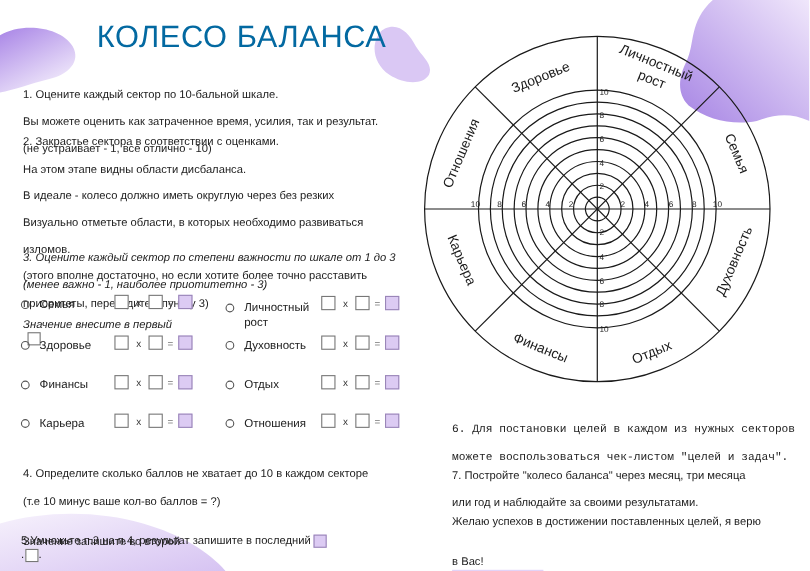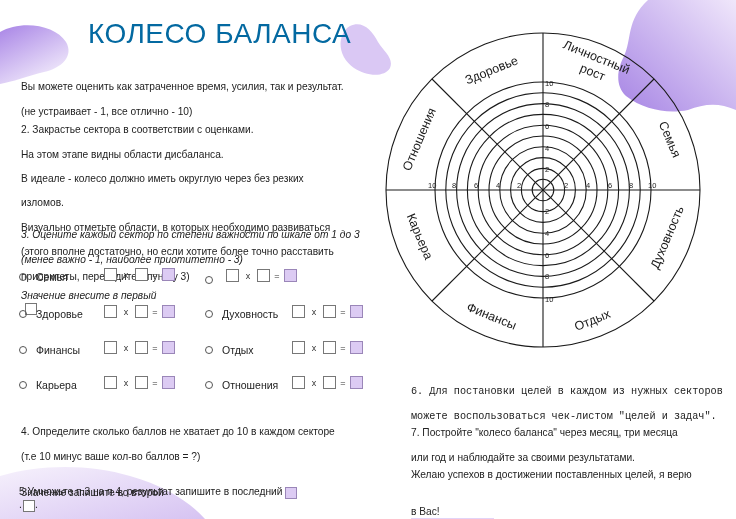--- a/index.html
+++ b/index.html
@@ -53,30 +53,31 @@
       <stop offset="0" stop-color="#f6f1fc"></stop>
       <stop offset="1" stop-color="#d6c3f2"></stop>
     </linearGradient>
   </defs>
   <path d="M0,18 C40,6 90,6 130,18 C165,28 190,44 205,61 L0,61 Z" fill="url(#g3)"></path>
 </svg>
 
 <div class="title">КОЛЕСО БАЛАНСА</div>
 
 <div class="para" style="left:21px;top:69px;">
+  <div>1. Оцените каждый сектор по 10-бальной шкале.</div>
   <div>Вы можете оценить как затраченное время, усилия, так и результат.</div>
   <div>(не устраивает - 1, все отлично - 10)</div>
 </div>
 
 <div class="para" style="left:21px;top:112px;">
   <div>2. Закрастье сектора в соответствии с оценками.</div>
   <div>На этом этапе видны области дисбаланса.</div>
   <div>В идеале - колесо должно иметь округлую через без резких</div>
+  <div>Визуально отметьте области, в которых необходимо развиваться</div>
   <div>изломов.</div>
-  <div>Визуально отметьте области, в которых необходимо развиваться</div>
   <div>(этого вполне достаточно, но если хотите более точно расставить</div>
   <div>приоритеты, переходите к пункту 3)</div>
 </div>
 
 <div class="para" style="left:21px;top:217px;font-style:italic;">
   <div>3. Оцените каждый сектор по степени важности по шкале от 1 до 3</div>
   <div>(менее важно - 1, наиболее приотитетно - 3)</div>
   <div>
     <span>Значение внесите в первый</span>
     <span class="box" style="margin-left:4px;width:12px;height:12px;"></span>
@@ -125,20 +126,21 @@
       <span class="box"></span>
       <span class="op">x</span>
       <span class="box"></span>
       <span class="op eq">=</span>
       <span class="box filled"></span>
     </span>
   </div>
 
   <div class="row" style="left:188px;top:6px;">
     <span class="radio"></span>
+    <span class="rlabel" style="width:66px;">Личностный рост</span>
     <span class="calc" style="margin-left:4px;margin-top:-5px;">
       <span class="box"></span>
       <span class="op">x</span>
       <span class="box"></span>
       <span class="op eq">=</span>
       <span class="box filled"></span>
     </span>
   </div>
   <div class="row" style="left:188px;top:40px;">
     <span class="radio"></span>

